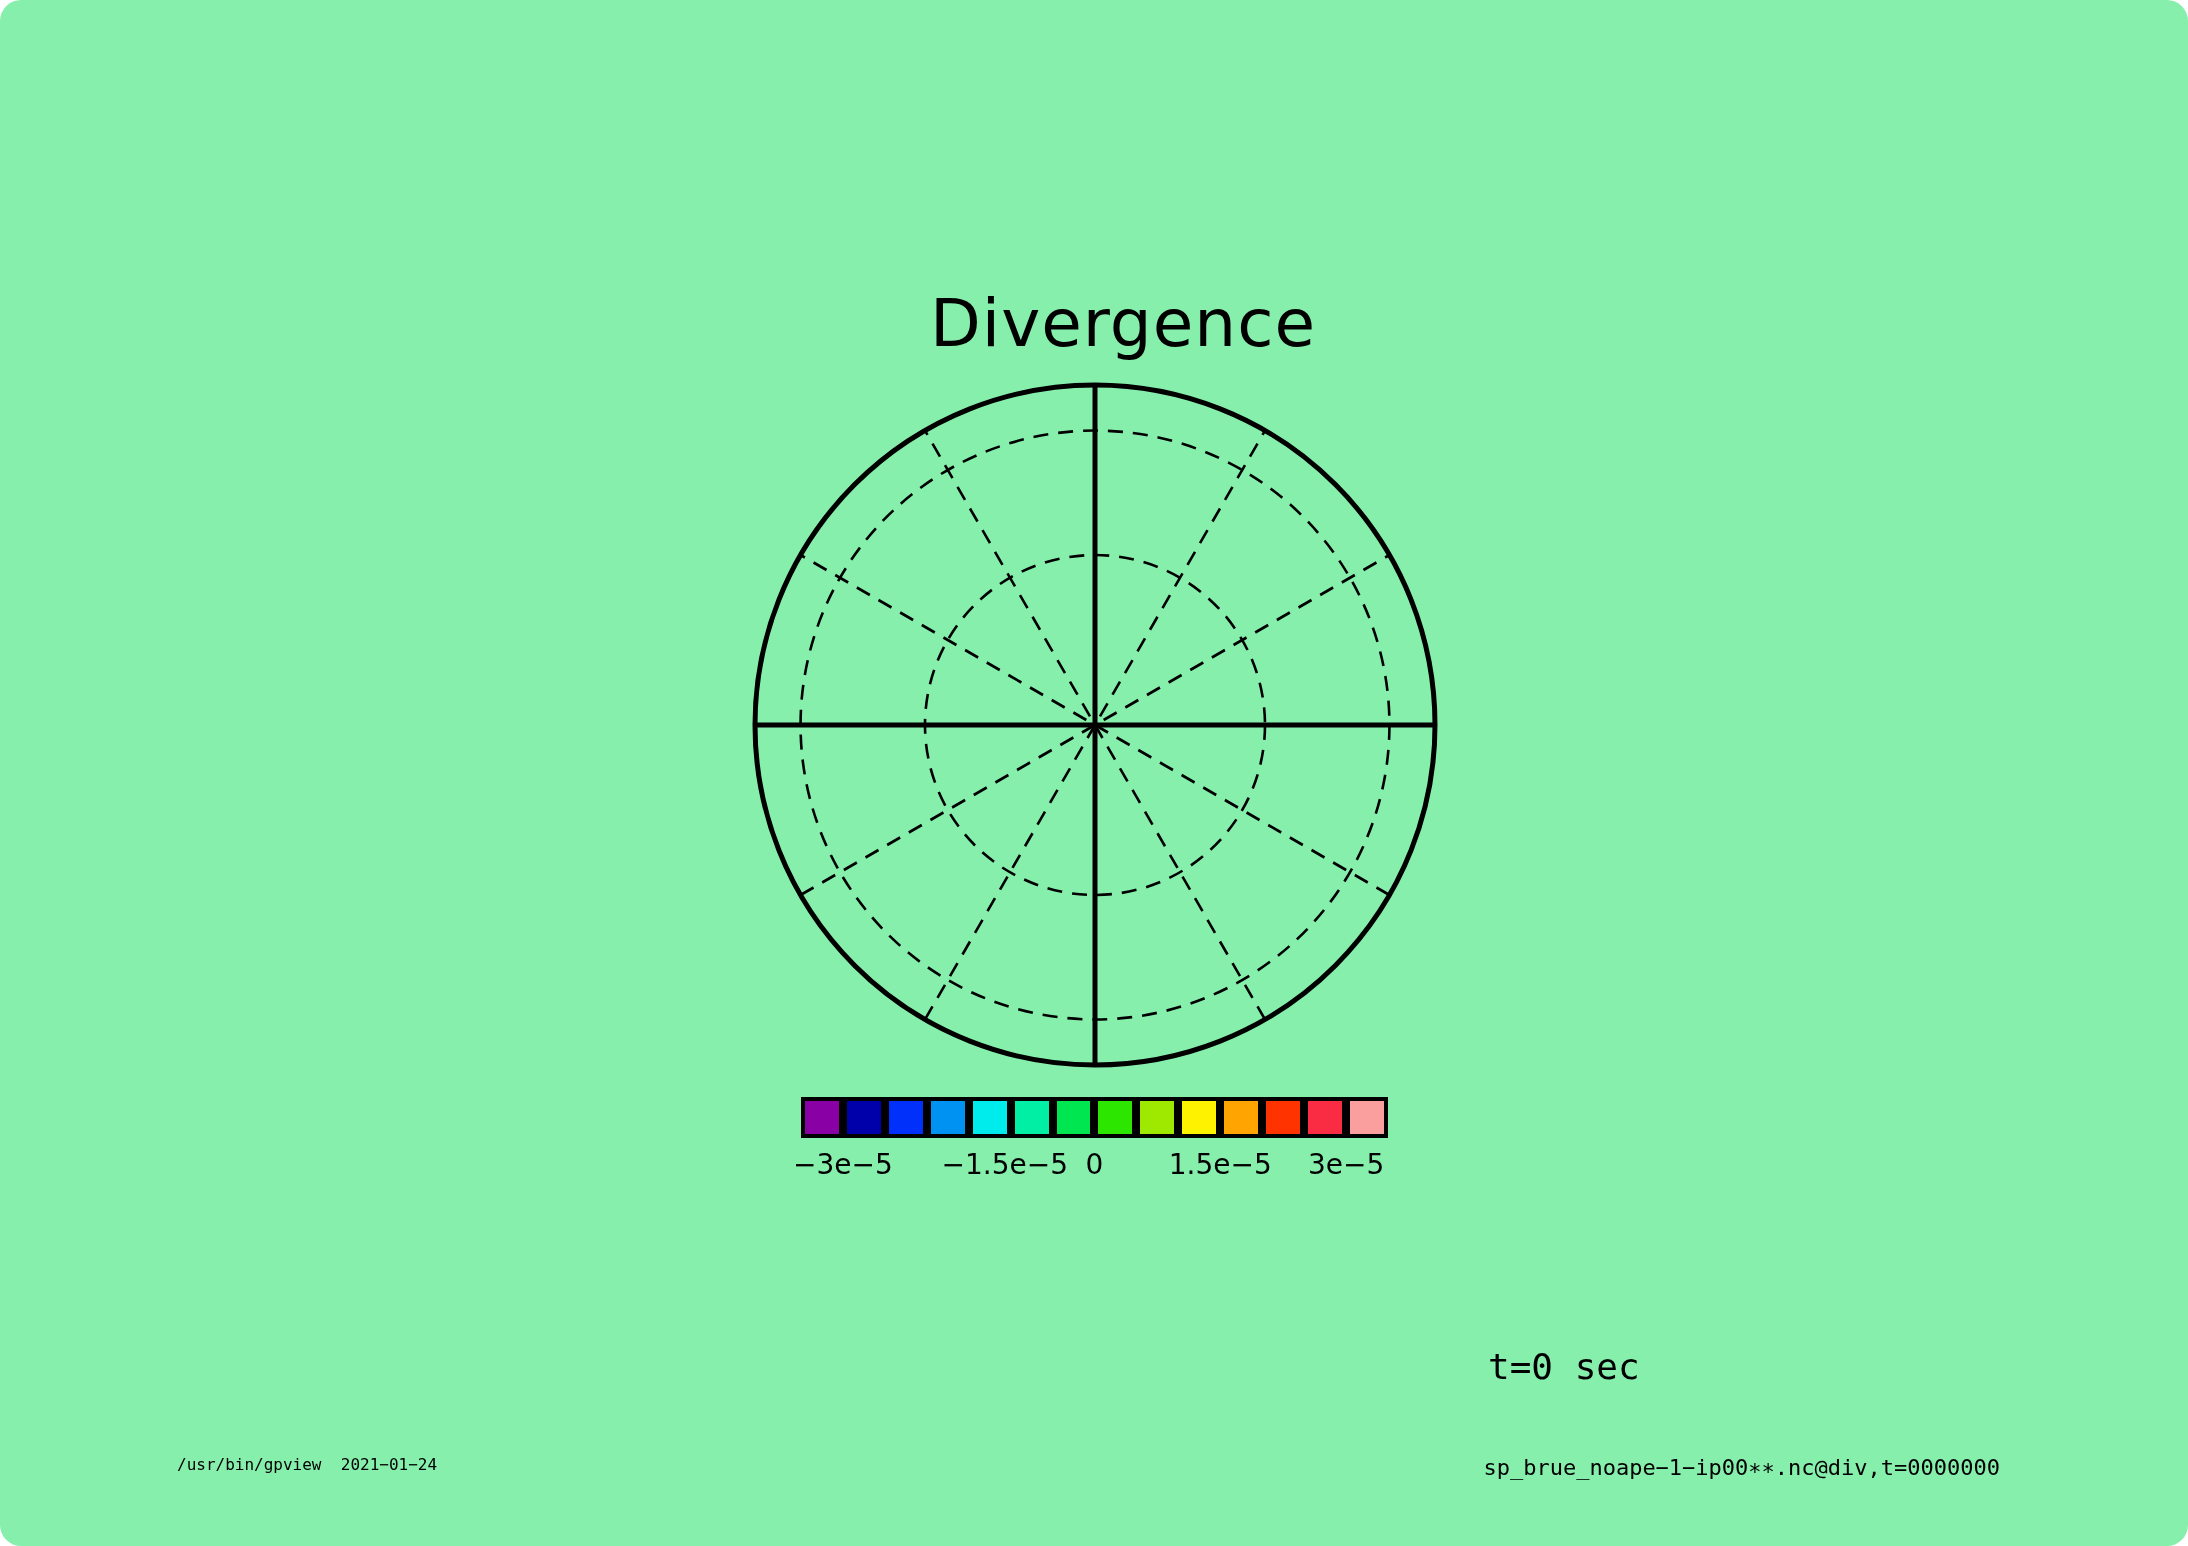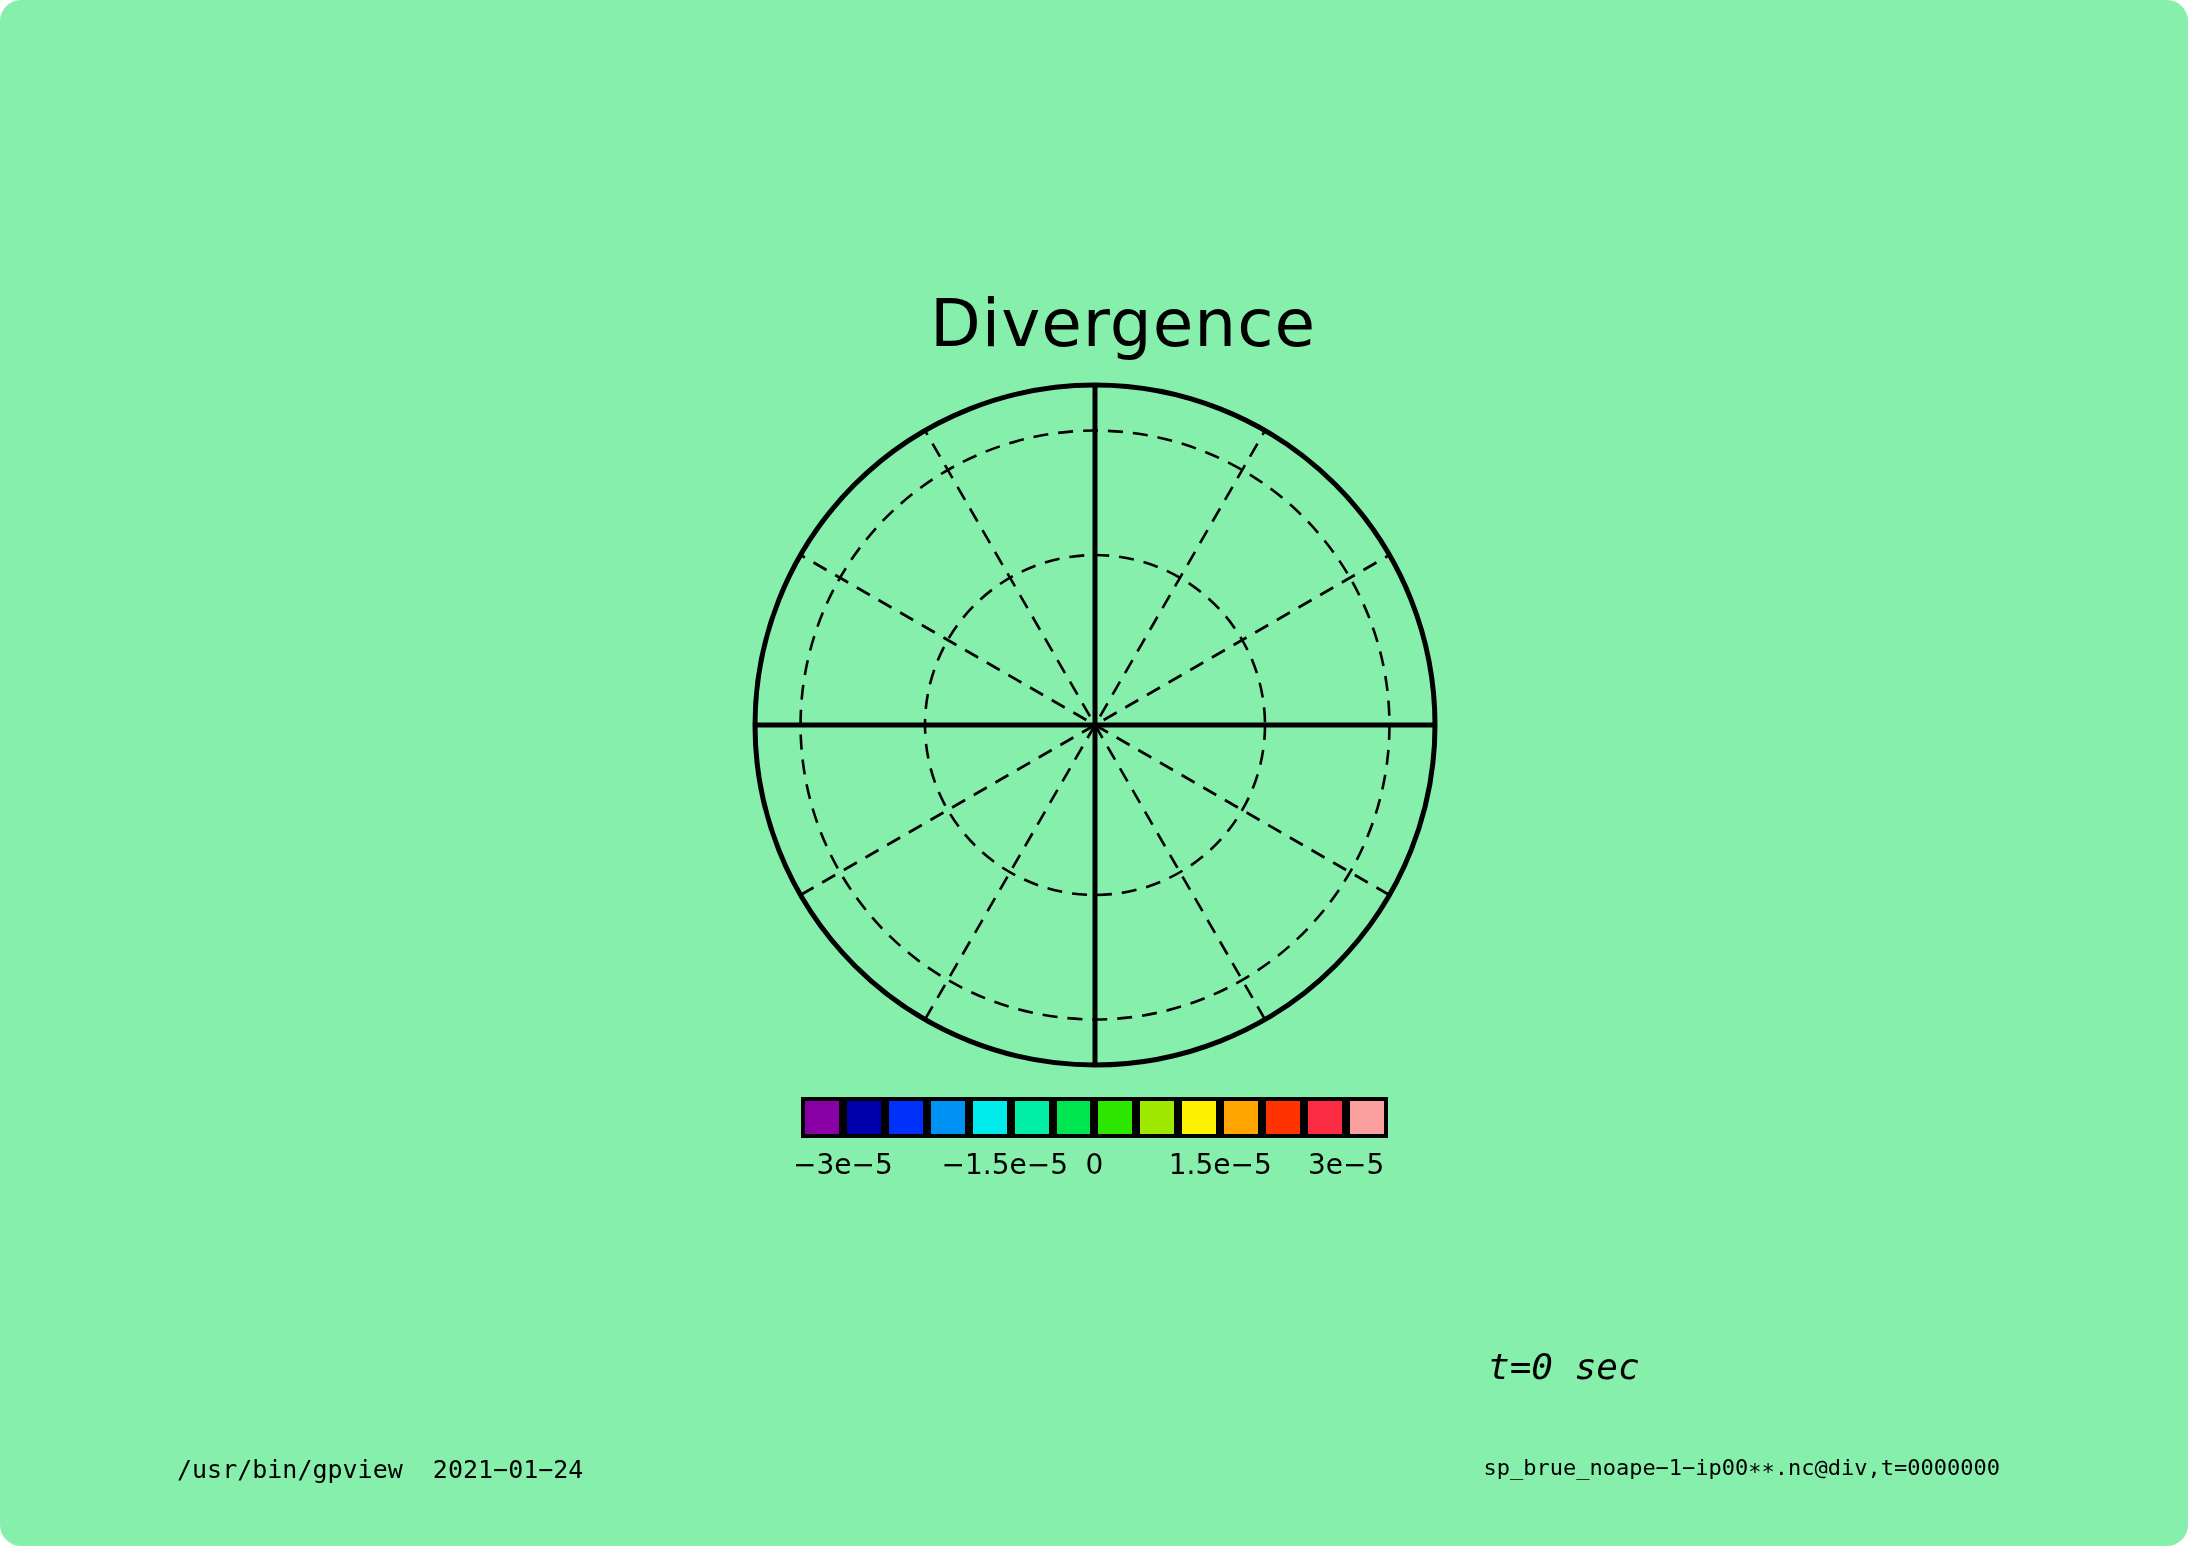--- a/index.html
+++ b/index.html
@@ -48,26 +48,25 @@
     transform:translateX(-50%);
     white-space:pre;
     font-family:"DejaVu Sans",sans-serif;
   }
   .time-label{
     position:absolute;
     left:1488px;top:1349px;
     font-size:36px;line-height:1;
     font-family:"DejaVu Sans Mono",monospace;
     white-space:pre;
-    font-style:italic;
   }
   .footer-left{
     position:absolute;
     left:177px;top:1457px;
-    font-size:25px;line-height:1;
+    font-size:16px;line-height:1;
     font-family:"DejaVu Sans Mono",monospace;
     white-space:pre;
     text-align:right;
   }
   .footer-right{
     position:absolute;
     right:188px;top:1457px;
     font-size:22px;line-height:1;
     font-family:"DejaVu Sans Mono",monospace;
     white-space:pre;

